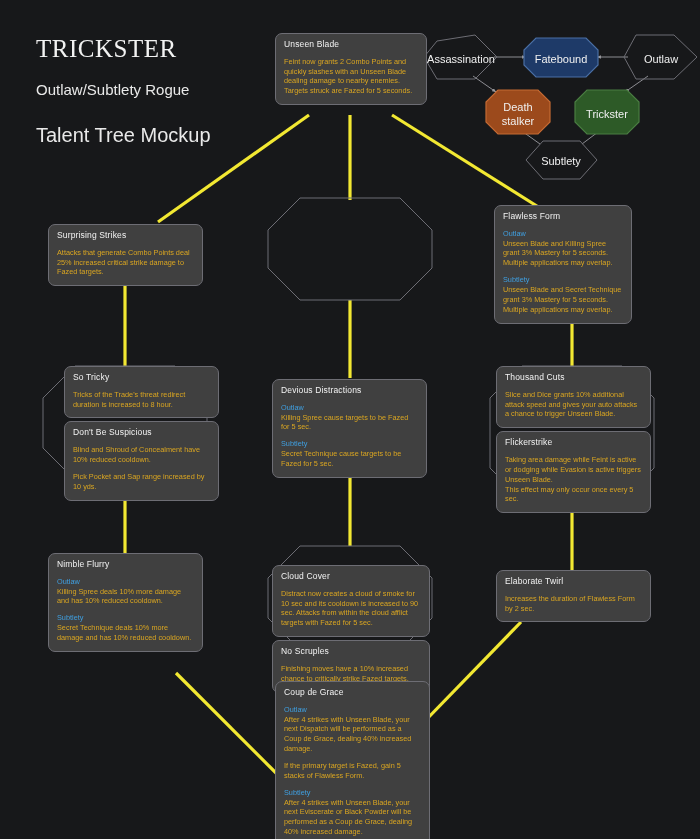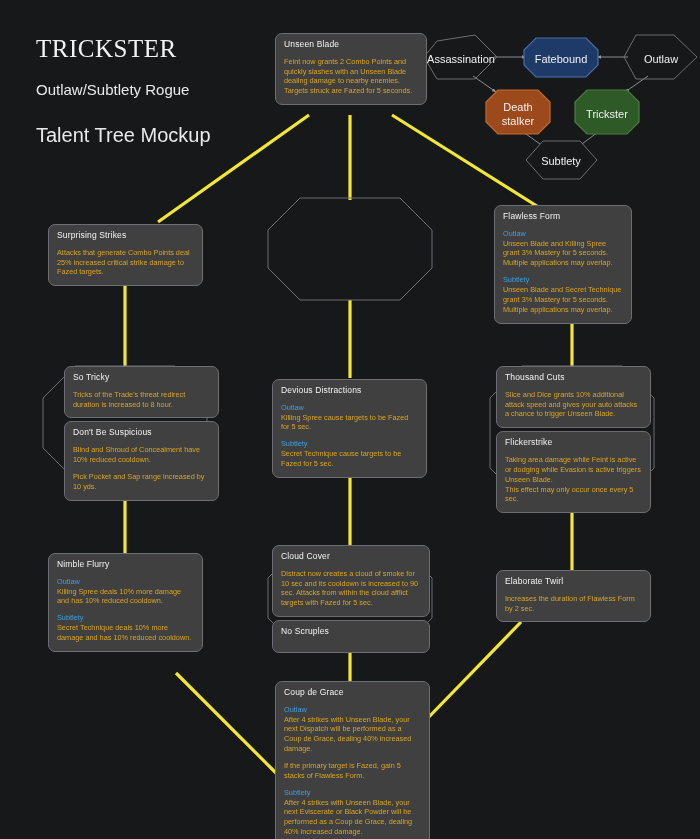--- a/index.html
+++ b/index.html
@@ -274,29 +274,32 @@
   <div class="node" style="left:48px; top:553px; width:155px;">
       <div class="tip">
         <div class="tip-title">Nimble Flurry</div>
         <div class="tip-body">
           <p><span class="spec-head">Outlaw</span>Killing Spree deals 10% more damage and has 10% reduced cooldown.</p>
           <p><span class="spec-head">Subtlety</span>Secret Technique deals 10% more damage and has 10% reduced cooldown.</p>
         </div>
       </div>
     </div>
 
-  <div class="node" style="left:272px; top:545px; width:158px;">
+  <div class="node" style="left:272px; top:565px; width:158px;">
       <div class="tip">
         <div class="tip-title">Cloud Cover</div>
         <div class="tip-body">
           <p>Distract now creates a cloud of smoke for 10 sec and its cooldown is increased to 90 sec. Attacks from within the cloud afflict targets with Fazed for 5 sec.</p>
         </div>
       </div>
       <div class="tip">
         <div class="tip-title">No Scruples</div>
+        <div class="tip-body">
+          <p>Finishing moves have a 10% increased chance to critically strike Fazed targets.</p>
+        </div>
       </div>
     </div>
 
   <div class="node" style="left:496px; top:570px; width:155px;">
       <div class="tip">
         <div class="tip-title">Elaborate Twirl</div>
         <div class="tip-body">
           <p>Increases the duration of Flawless Form by 2 sec.</p>
         </div>
       </div>

